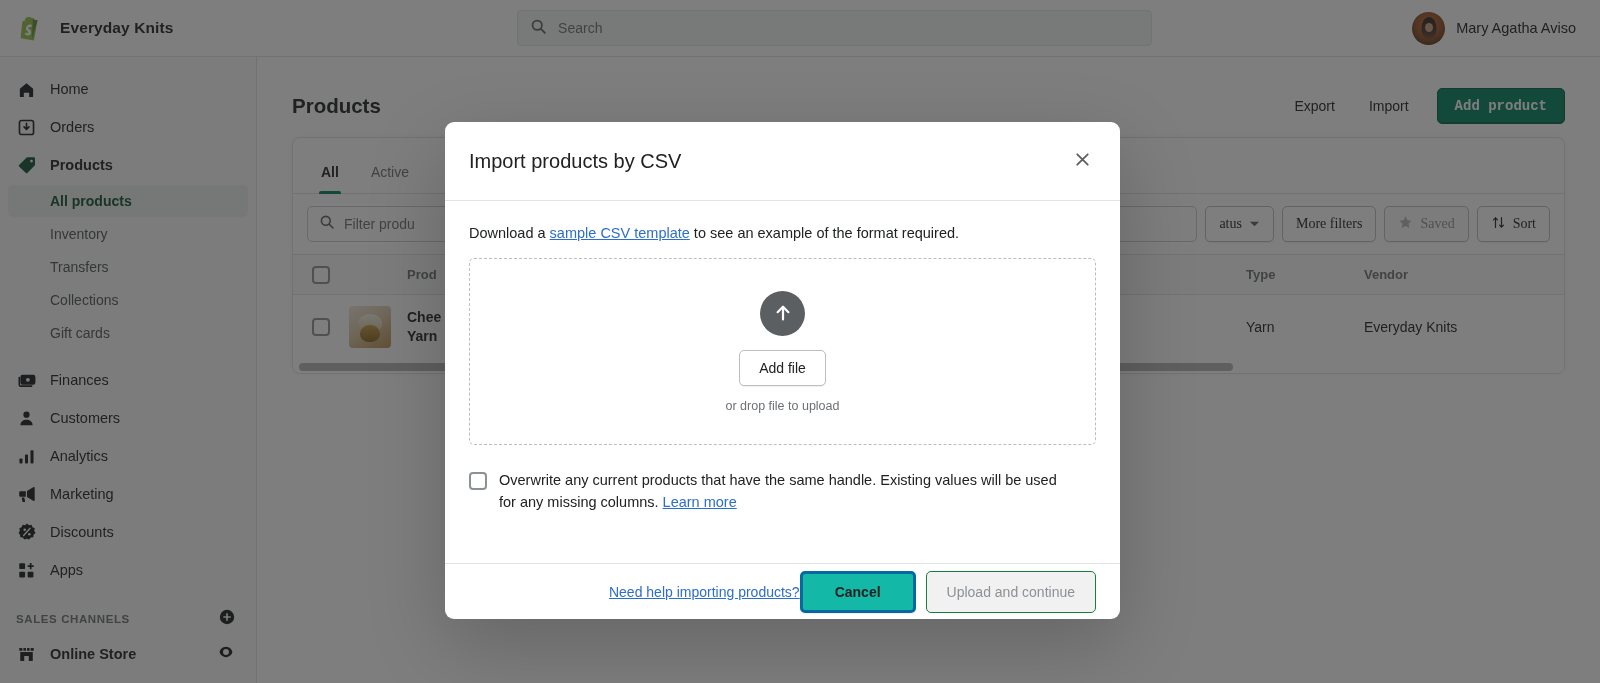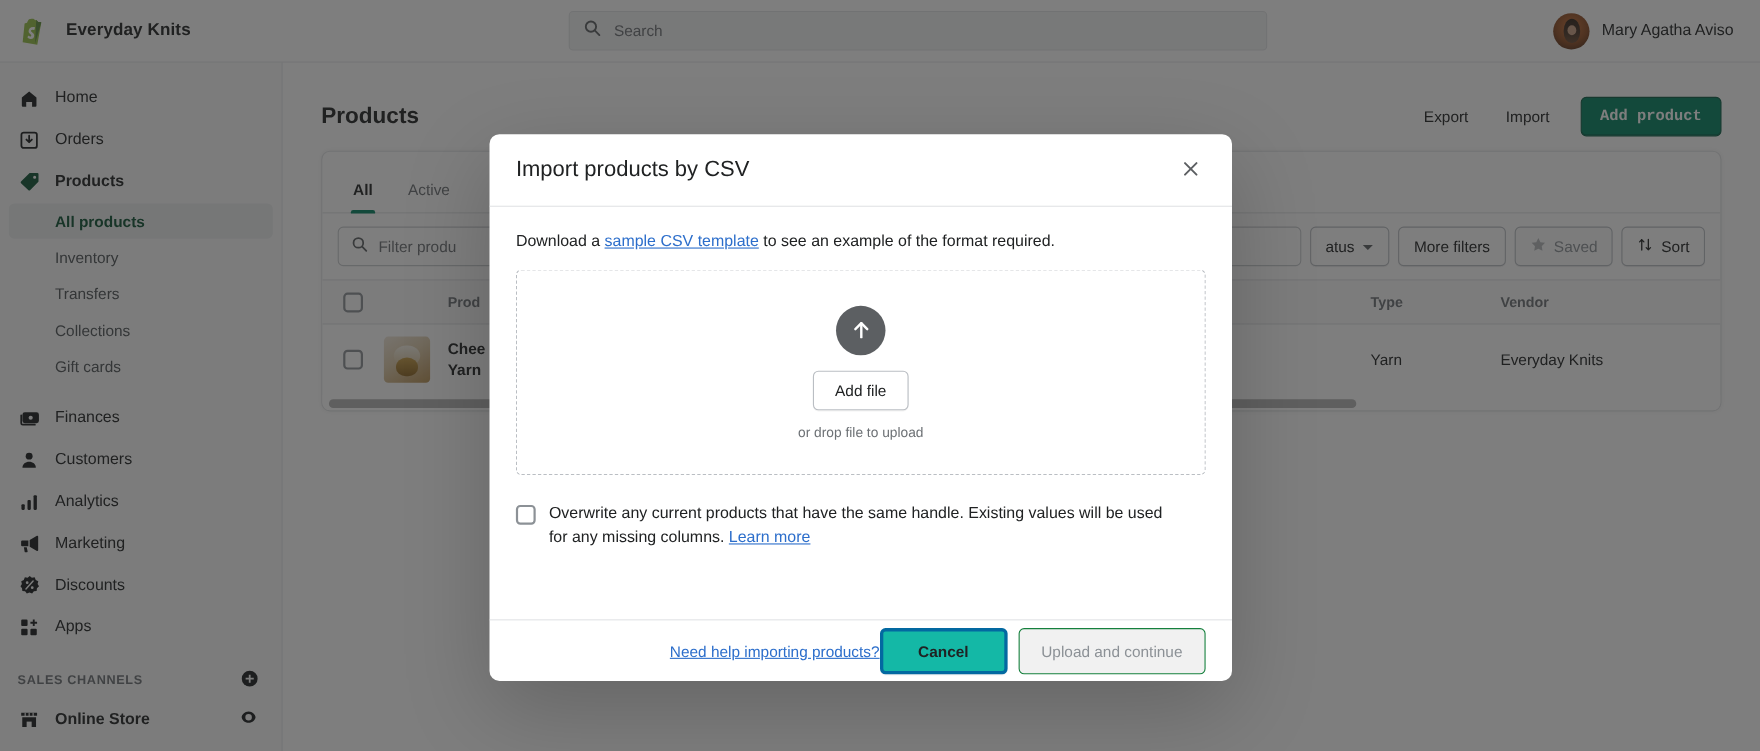--- a/index.html
+++ b/index.html
@@ -118,21 +118,21 @@
 
   .filter-row { display: flex; align-items: center; gap: 8px; padding: 12px 14px; }
   .filter-input {
     flex: 1; height: 36px; border: 1px solid #c9cccf; border-radius: 5px;
     background: #fff; display: flex; align-items: center; gap: 9px; padding: 0 11px;
   }
   .filter-ph { font-size: 14px; color: #6d7175; }
   .chip-btn {
     height: 36px; border: 1px solid #babec3; border-radius: 5px; background: #fff;
     display: flex; align-items: center; gap: 7px; padding: 0 13px;
-    font-size: 14px; color: #202223; cursor: pointer; font-family: Liberation Sans, sans-serif;
+    font-size: 14px; color: #202223; cursor: pointer; font-family: Liberation Serif, serif;
     white-space: nowrap; box-shadow: 0 1px 0 rgba(0,0,0,.05);
   }
   .chip-btn.disabled { color: #8c9196; background: #fafbfb; }
 
   
   .thead {
     display: flex; align-items: center; height: 41px;
     background: #fafbfb; border-top: 1px solid #e1e3e5; border-bottom: 1px solid #e1e3e5;
     font-size: 13px; color: #6d7175; font-weight: 600;
   }
@@ -172,21 +172,21 @@
   .overlay {
     position: absolute; inset: 0; background: rgba(33,33,33,.58); z-index: 50;
   }
   .modal {
     position: absolute; left: 445px; top: 122px; width: 675px; height: 497px;
     background: #fff; border-radius: 9px; z-index: 60;
     box-shadow: 0 26px 80px rgba(0,0,0,.2);
     display: flex; flex-direction: column; overflow: hidden;
   }
   .modal-head {
-    height: 66px; display: flex; align-items: center; justify-content: space-between;
+    height: 79px; display: flex; align-items: center; justify-content: space-between;
     padding: 0 24px 0 24px; border-bottom: 1px solid #e1e3e5;
   }
   .modal-title { font-size: 20px; color: #202223; font-weight: 400; }
   .close-btn {
     width: 28px; height: 28px; border: none; background: none; cursor: pointer;
     display: flex; align-items: center; justify-content: center;
   }
   .modal-body { flex: 1; padding: 24px; }
   .hint { font-size: 14.5px; color: #202223; margin-bottom: 17px; }
   .link { color: #2c6ecb; text-decoration: underline; cursor: pointer; }

